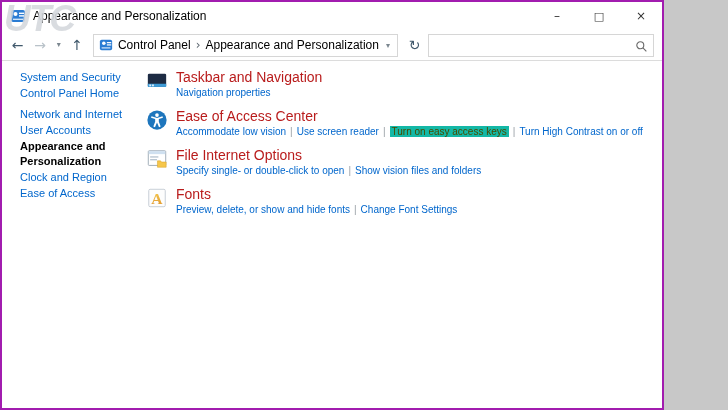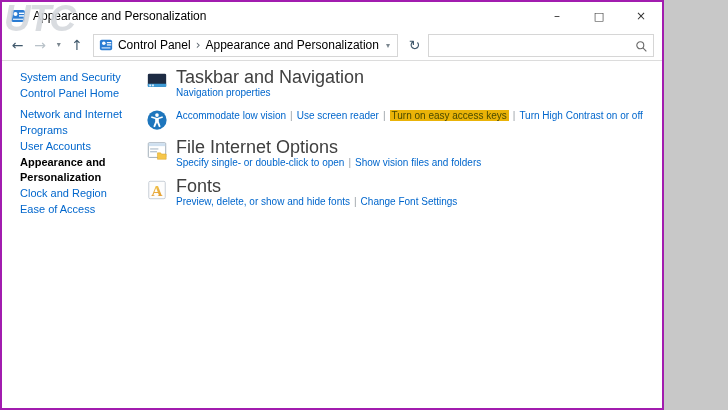--- a/index.html
+++ b/index.html
@@ -61,24 +61,24 @@
 
   .sidebar { width:136px; padding:9px 4px 0 18px; font-size:11px; }
   .side-item { color:#0066cc; line-height:15px; margin-bottom:1px; cursor:pointer; }
   .side-item.home { margin-bottom:6px; }
   .side-item.active { color:#000; font-weight:bold; cursor:default; }
 
   .content { flex:1; padding:8px 10px 0 8px; }
   .section { display:flex; margin-bottom:8px; }
   .sec-icon { width:22px; height:22px; margin:1px 8px 0 0; flex:0 0 auto; cursor:pointer; }
   .sec-text { min-width:0; }
-  .sec-title { font-size:18px; color:#404040; line-height:16px; cursor:pointer; }
+  .sec-title { font-size:14px; color:#b91c1c; line-height:16px; cursor:pointer; }
   .sec-links { font-size:10px; line-height:14px; margin-top:1px; white-space:nowrap; }
   .sub-link { color:#0066cc; cursor:pointer; }
-  .sub-link.highlight { background:#eab308; color:#4a4a00; padding:0 2px; }
+  .sub-link.highlight { background:#14b8a6; color:#4a4a00; padding:0 2px; }
   .sep { color:#9aa0a6; margin:0 4px; }
 
   
   .watermark {
     position:absolute; top:-4px; left:2px; z-index:10; pointer-events:none;
     font-size:37px; font-weight:bold; font-style:italic; letter-spacing:-2px;
     color:rgba(185,192,198,0.55); text-shadow:0 0 1px rgba(255,255,255,0.8);
     user-select:none;
   }
 </style>
@@ -141,21 +141,20 @@
       </span>
     </div>
   </div>
 
   <div class="win-body">
 
     <div class="sidebar">
       <div class="side-item">System and Security</div>
       <div class="side-item home">Control Panel Home</div>
       <div class="side-item">Network and Internet</div>
-      <div class="side-item">Programs</div>
       <div class="side-item">User Accounts</div>
       <div class="side-item active">Appearance and Personalization</div>
       <div class="side-item">Clock and Region</div>
       <div class="side-item">Ease of Access</div>
     </div>
 
     <div class="content">
 
       <div class="section">
         <span class="sec-icon">
@@ -176,20 +175,21 @@
 
       <div class="section">
         <span class="sec-icon">
           <svg viewBox="0 0 24 24" width="22" height="22">
             <circle cx="12" cy="12" r="10.5" fill="#1e76bd"></circle>
             <circle cx="12" cy="6.6" r="2" fill="#fff"></circle>
             <path d="M5.5 9.6 L10 11 L10 14 L8 19 L9.8 19.8 L12 14.8 L14.2 19.8 L16 19 L14 14 L14 11 L18.5 9.6 L18 7.9 L12 9.7 L6 7.9 Z" fill="#fff"></path>
           </svg>
         </span>
         <div class="sec-text">
+          <div class="sec-title">Ease of Access Center</div>
           <div class="sec-links">
             <span class="sub-link">Accommodate low vision</span><span class="sep">|</span><span class="sub-link">Use screen reader</span><span class="sep">|</span><span class="sub-link highlight">Turn on easy access keys</span><span class="sep">|</span><span class="sub-link">Turn High Contrast on or off</span>
           </div>
         </div>
       </div>
 
       <div class="section">
         <span class="sec-icon">
           <svg viewBox="0 0 24 24" width="22" height="22">
             <rect x="2.5" y="3" width="19" height="16" rx="1" fill="#fff" stroke="#9aa7b4"></rect>

